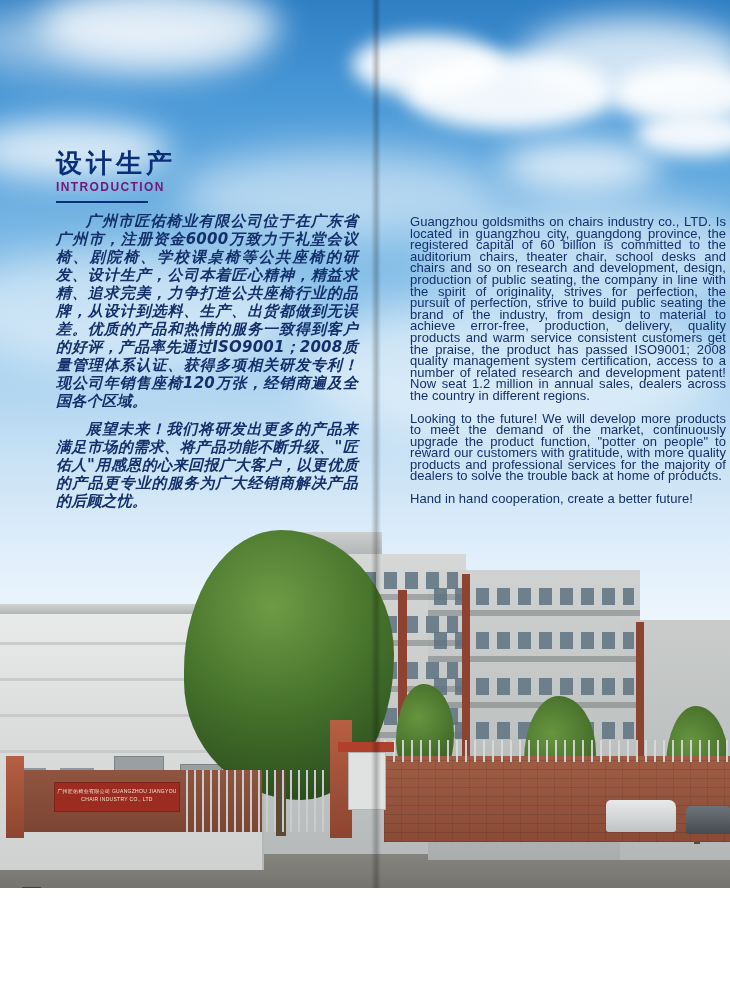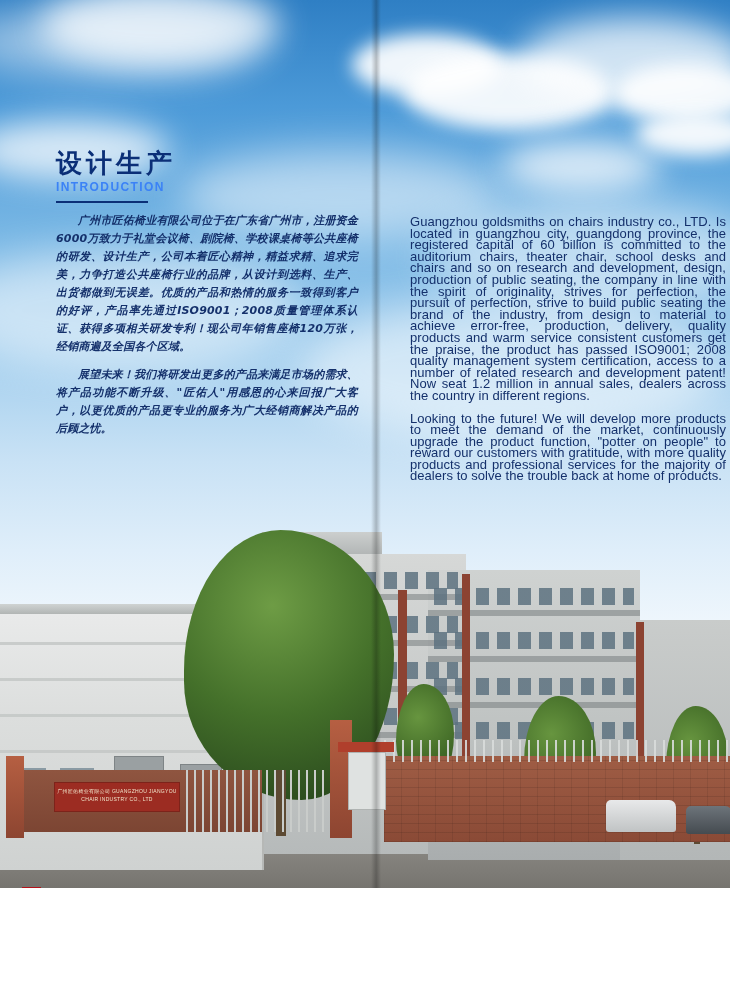--- a/index.html
+++ b/index.html
@@ -275,39 +275,39 @@
     font-size: 26px;
     font-weight: bold;
     color: #0b2f77;
     letter-spacing: 4px;
     line-height: 30px;
     margin: 0;
   }
   .title-en {
     font-size: 12px;
     font-weight: bold;
-    color: #3b82f6;
+    color: #701a75;
     letter-spacing: 1.4px;
     margin: 2px 0 0 0;
   }
   .title-rule {
     margin-top: 7px;
     width: 92px;
     height: 2px;
     background: #0b2f77;
   }
 
   .cn-body {
     position: absolute;
     left: 56px;
     top: 212px;
     width: 302px;
     color: #14306b;
     font-family: "DejaVu Sans", "Liberation Sans", sans-serif;
-    font-size: 11px;
+    font-size: 15px;
     line-height: 18px;
     text-align: justify;
     font-style: italic;
     font-weight: bold;
     letter-spacing: .2px;
   }
   .cn-body p { margin: 0 0 10px 0; text-indent: 2em; }
 
   
   .en-body {
@@ -462,20 +462,21 @@
   </div>
 
   <div class="cn-body">
     <p>广州市匠佑椅业有限公司位于在广东省广州市，注册资金6000万致力于礼堂会议椅、剧院椅、学校课桌椅等公共座椅的研发、设计生产，公司本着匠心精神，精益求精、追求完美，力争打造公共座椅行业的品牌，从设计到选料、生产、出货都做到无误差。优质的产品和热情的服务一致得到客户的好评，产品率先通过ISO9001；2008质量管理体系认证、获得多项相关研发专利！现公司年销售座椅120万张，经销商遍及全国各个区域。</p>
     <p>展望未来！我们将研发出更多的产品来满足市场的需求、将产品功能不断升级、"匠佑人"用感恩的心来回报广大客户，以更优质的产品更专业的服务为广大经销商解决产品的后顾之忧。</p>
   </div>
 
   <div class="en-body">
     <p>Guangzhou goldsmiths on chairs industry co., LTD. Is located in guangzhou city, guangdong province, the registered capital of 60 billion is committed to the auditorium chairs, theater chair, school desks and chairs and so on research and development, design, production of public seating, the company in line with the spirit of originality, strives for perfection, the pursuit of perfection, strive to build public seating the brand of the industry, from design to material to achieve error-free, production, delivery, quality products and warm service consistent customers get the praise, the product has passed ISO9001; 2008 quality management system certification, access to a number of related research and development patent! Now seat 1.2 million in annual sales, dealers across the country in different regions.</p>
     <p>Looking to the future! We will develop more products to meet the demand of the market, continuously upgrade the product function, "potter on people" to reward our customers with gratitude, with more quality products and professional services for the majority of dealers to solve the trouble back at home of products.</p>
+    <p>Hand in hand cooperation, create a better future!</p>
   </div>
 
   <div class="footer-left">
     <span class="pagenum">01</span>
     <span class="footer-txt">JIANG YOU</span>
   </div>
   <div class="footer-right">JIANG Y</div>
 
   <div class="bottom-white"></div>
 </div>

